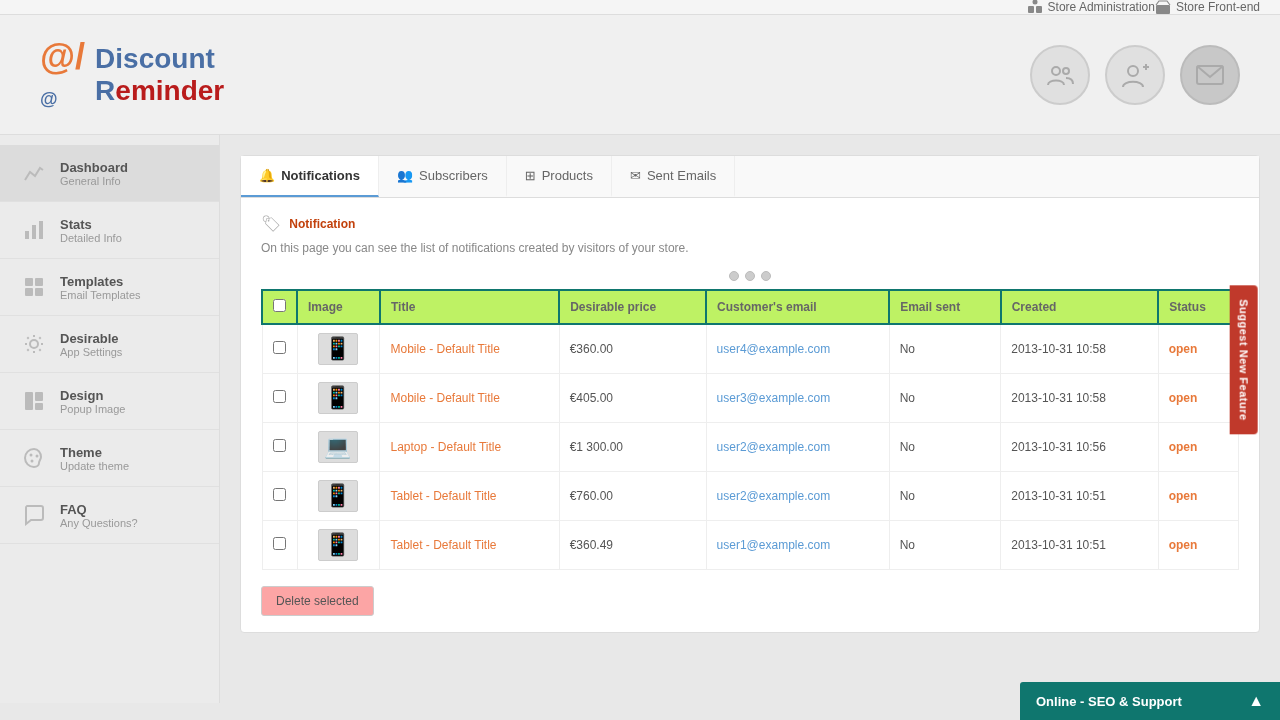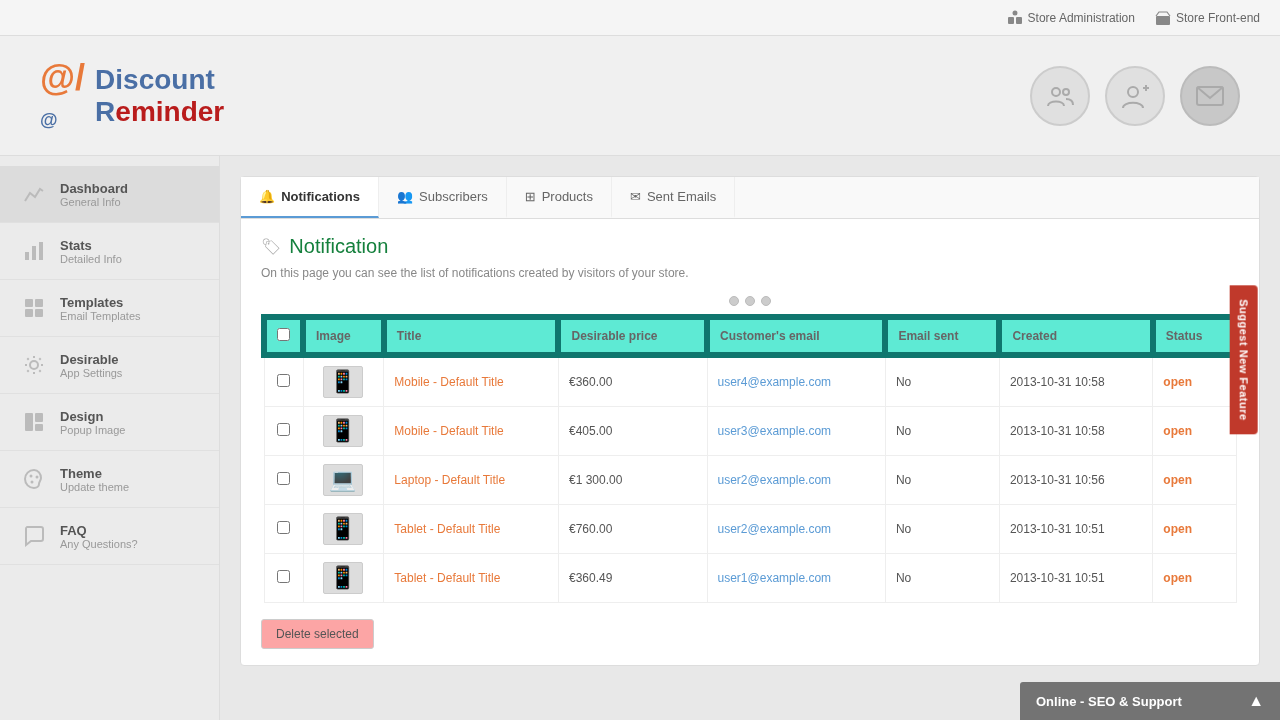--- a/index.html
+++ b/index.html
@@ -9,26 +9,25 @@
       font-size: 13px;
       color: #555;
       min-height: 720px;
       overflow: hidden;
     }
 
     
     .topbar {
       background: #f5f5f5;
       border-bottom: 1px solid #ddd;
-      height: 36px;
+      height: 15px;
       display: flex;
       align-items: center;
       justify-content: flex-end;
       padding: 0 20px;
-      gap: 20px;
     }
     .topbar-item {
       display: flex;
       align-items: center;
       gap: 5px;
       color: #666;
       font-size: 12px;
       cursor: pointer;
     }
 
@@ -169,23 +168,23 @@
     .tab-icon { font-size: 13px; }
 
     
     .notification-header {
       padding: 16px 20px 8px;
       display: flex;
       align-items: center;
       gap: 8px;
     }
     .notification-title {
-      font-size: 20px;
-      color: #15803d;
-      font-weight: normal;
+      font-size: 12px;
+      color: #c2410c;
+      font-weight: bold;
     }
     .notification-desc {
       padding: 0 20px 12px;
       color: #888;
       font-size: 12px;
     }
 
     
     .pagination-dots {
       display: flex;
@@ -204,22 +203,22 @@
     
     .table-wrapper {
       padding: 0 20px 16px;
     }
     table {
       width: 100%;
       border-collapse: collapse;
       font-size: 12px;
     }
     thead th {
-      background: #5eead4;
-      border: 6px solid #0f766e;
+      background: #bef264;
+      border: 2px solid #0f766e;
       padding: 8px 10px;
       text-align: left;
       color: #666;
       font-weight: bold;
     }
     thead th:first-child {
       width: 30px;
       text-align: center;
     }
     tbody tr { border-bottom: 1px solid #eee; }
@@ -276,21 +275,21 @@
       white-space: nowrap;
       z-index: 100;
       letter-spacing: 0.5px;
     }
 
     
     .seo-bar {
       position: fixed;
       bottom: 0;
       right: 0;
-      background: #737373;
+      background: #0f766e;
       color: #fff;
       padding: 10px 16px;
       font-size: 13px;
       font-weight: bold;
       cursor: pointer;
       display: flex;
       align-items: center;
       gap: 10px;
       border-radius: 3px 0 0 0;
       min-width: 260px;

